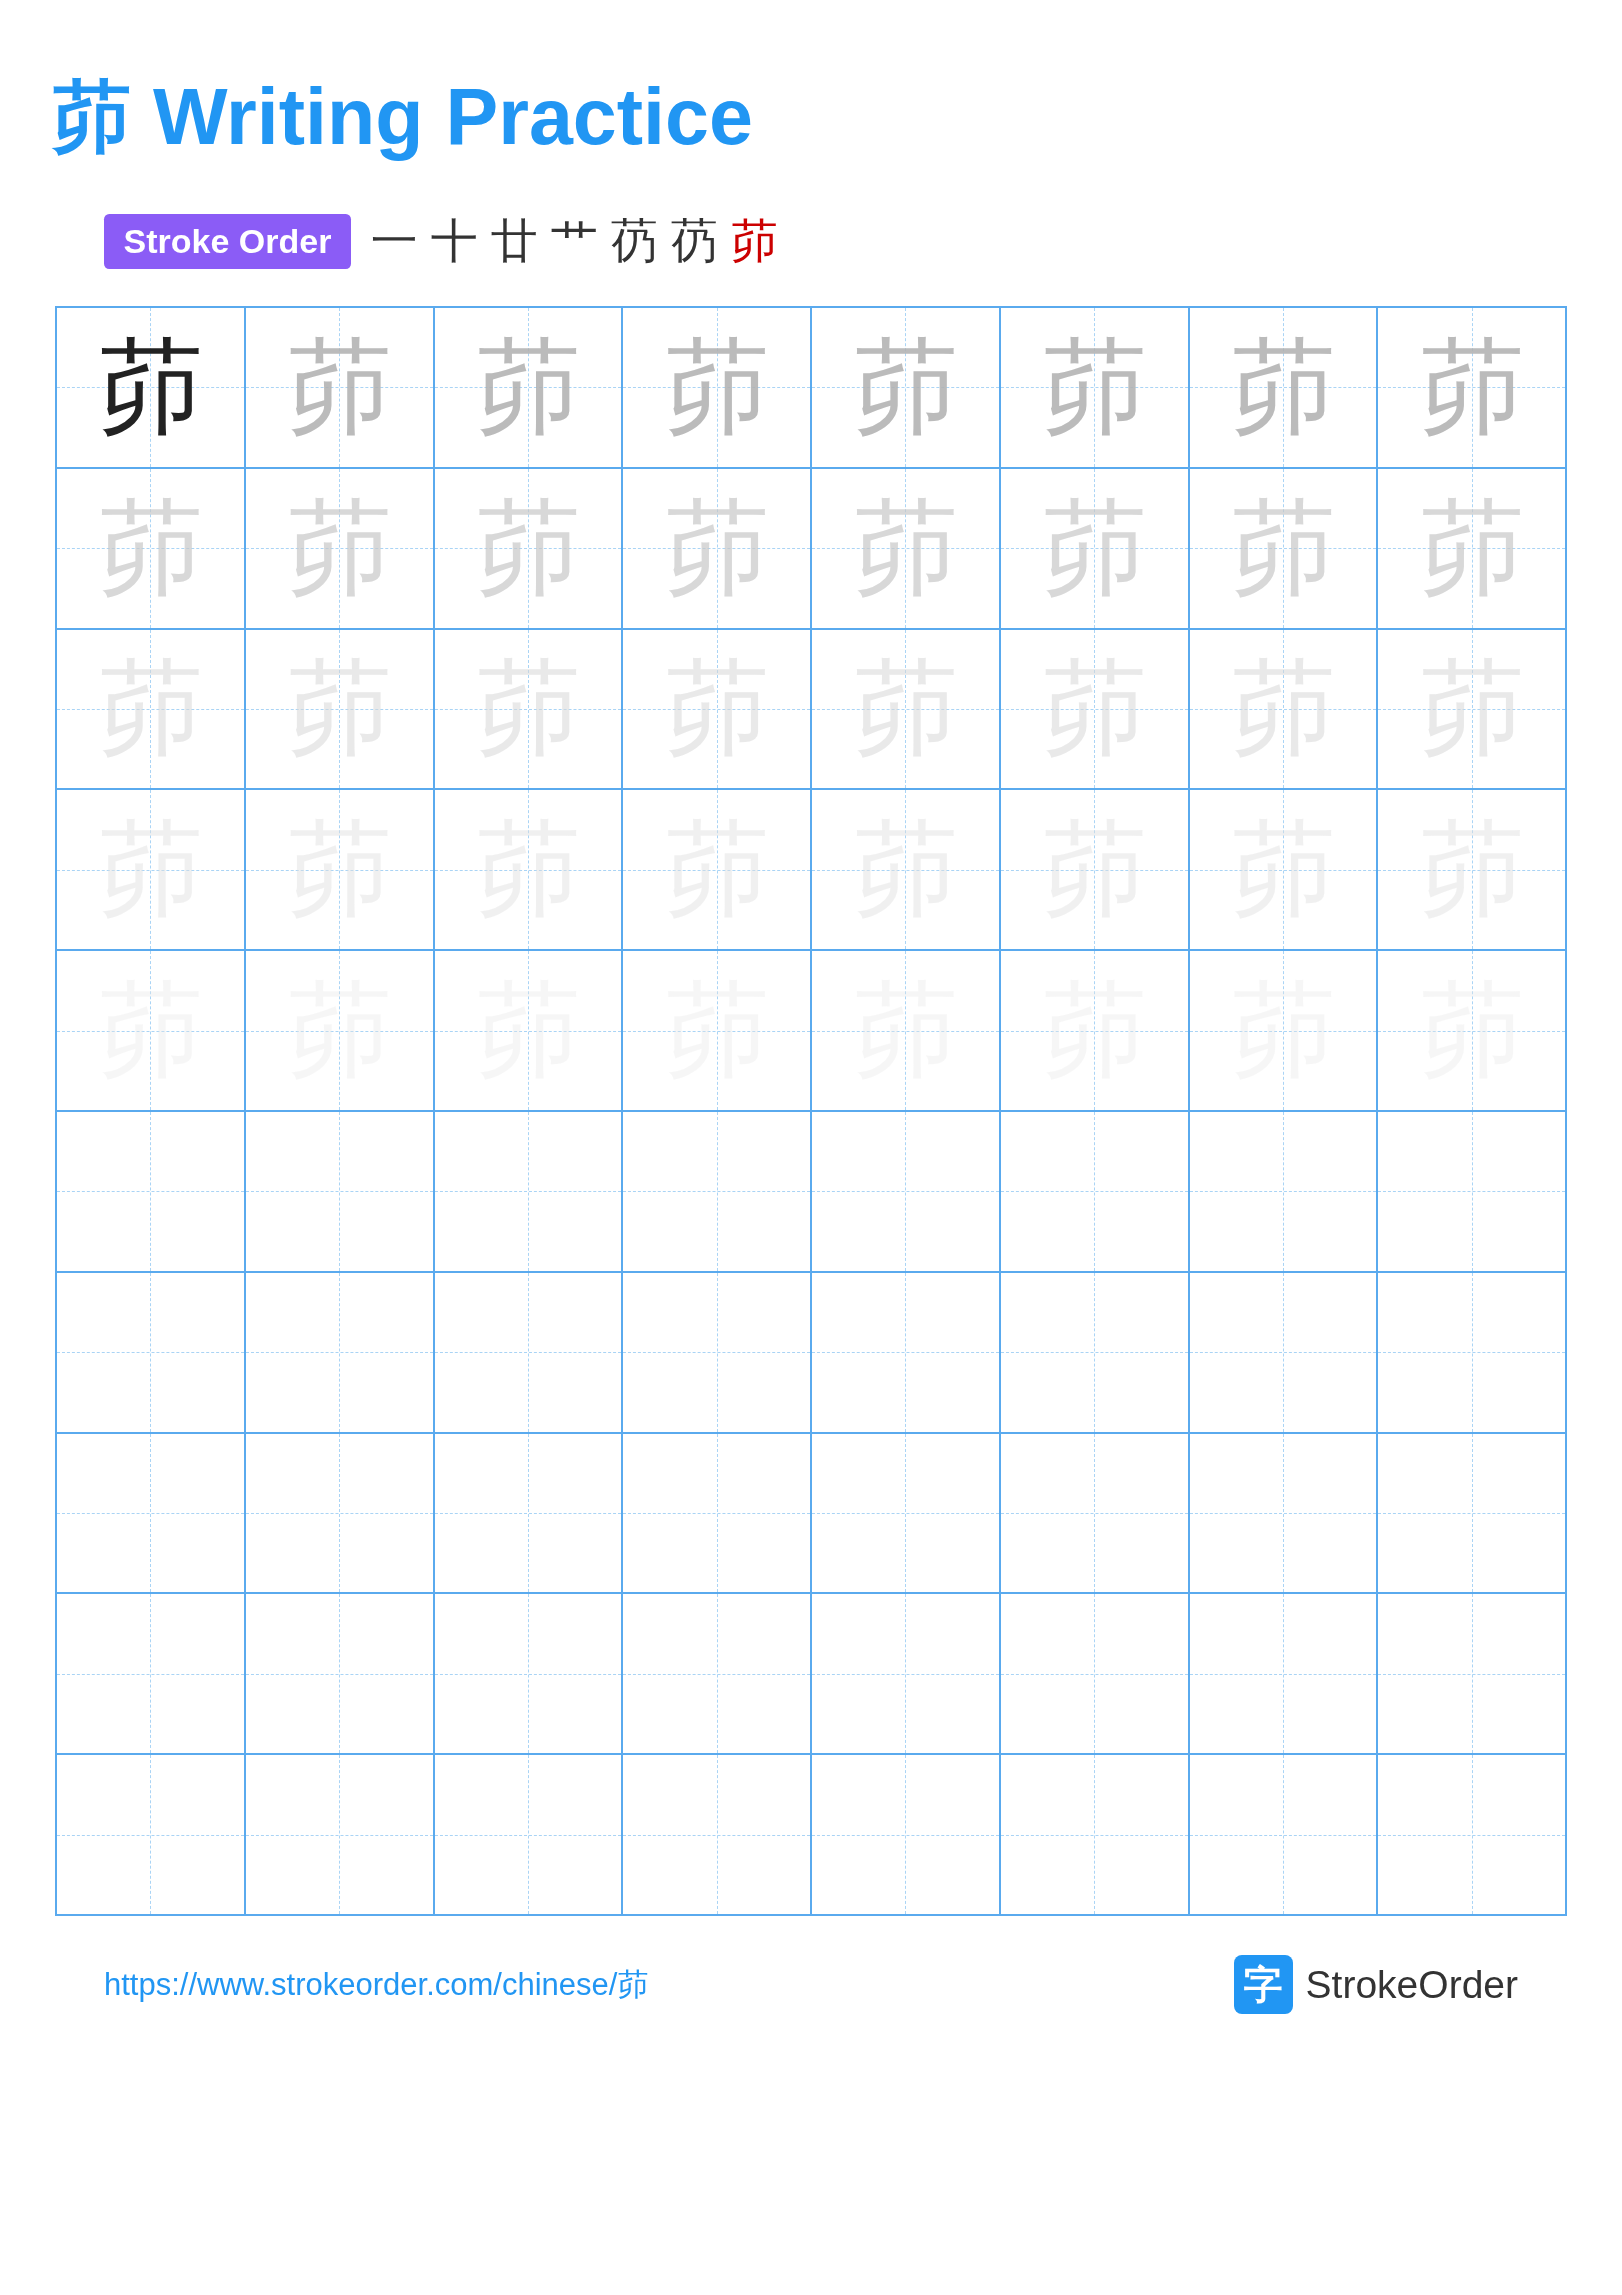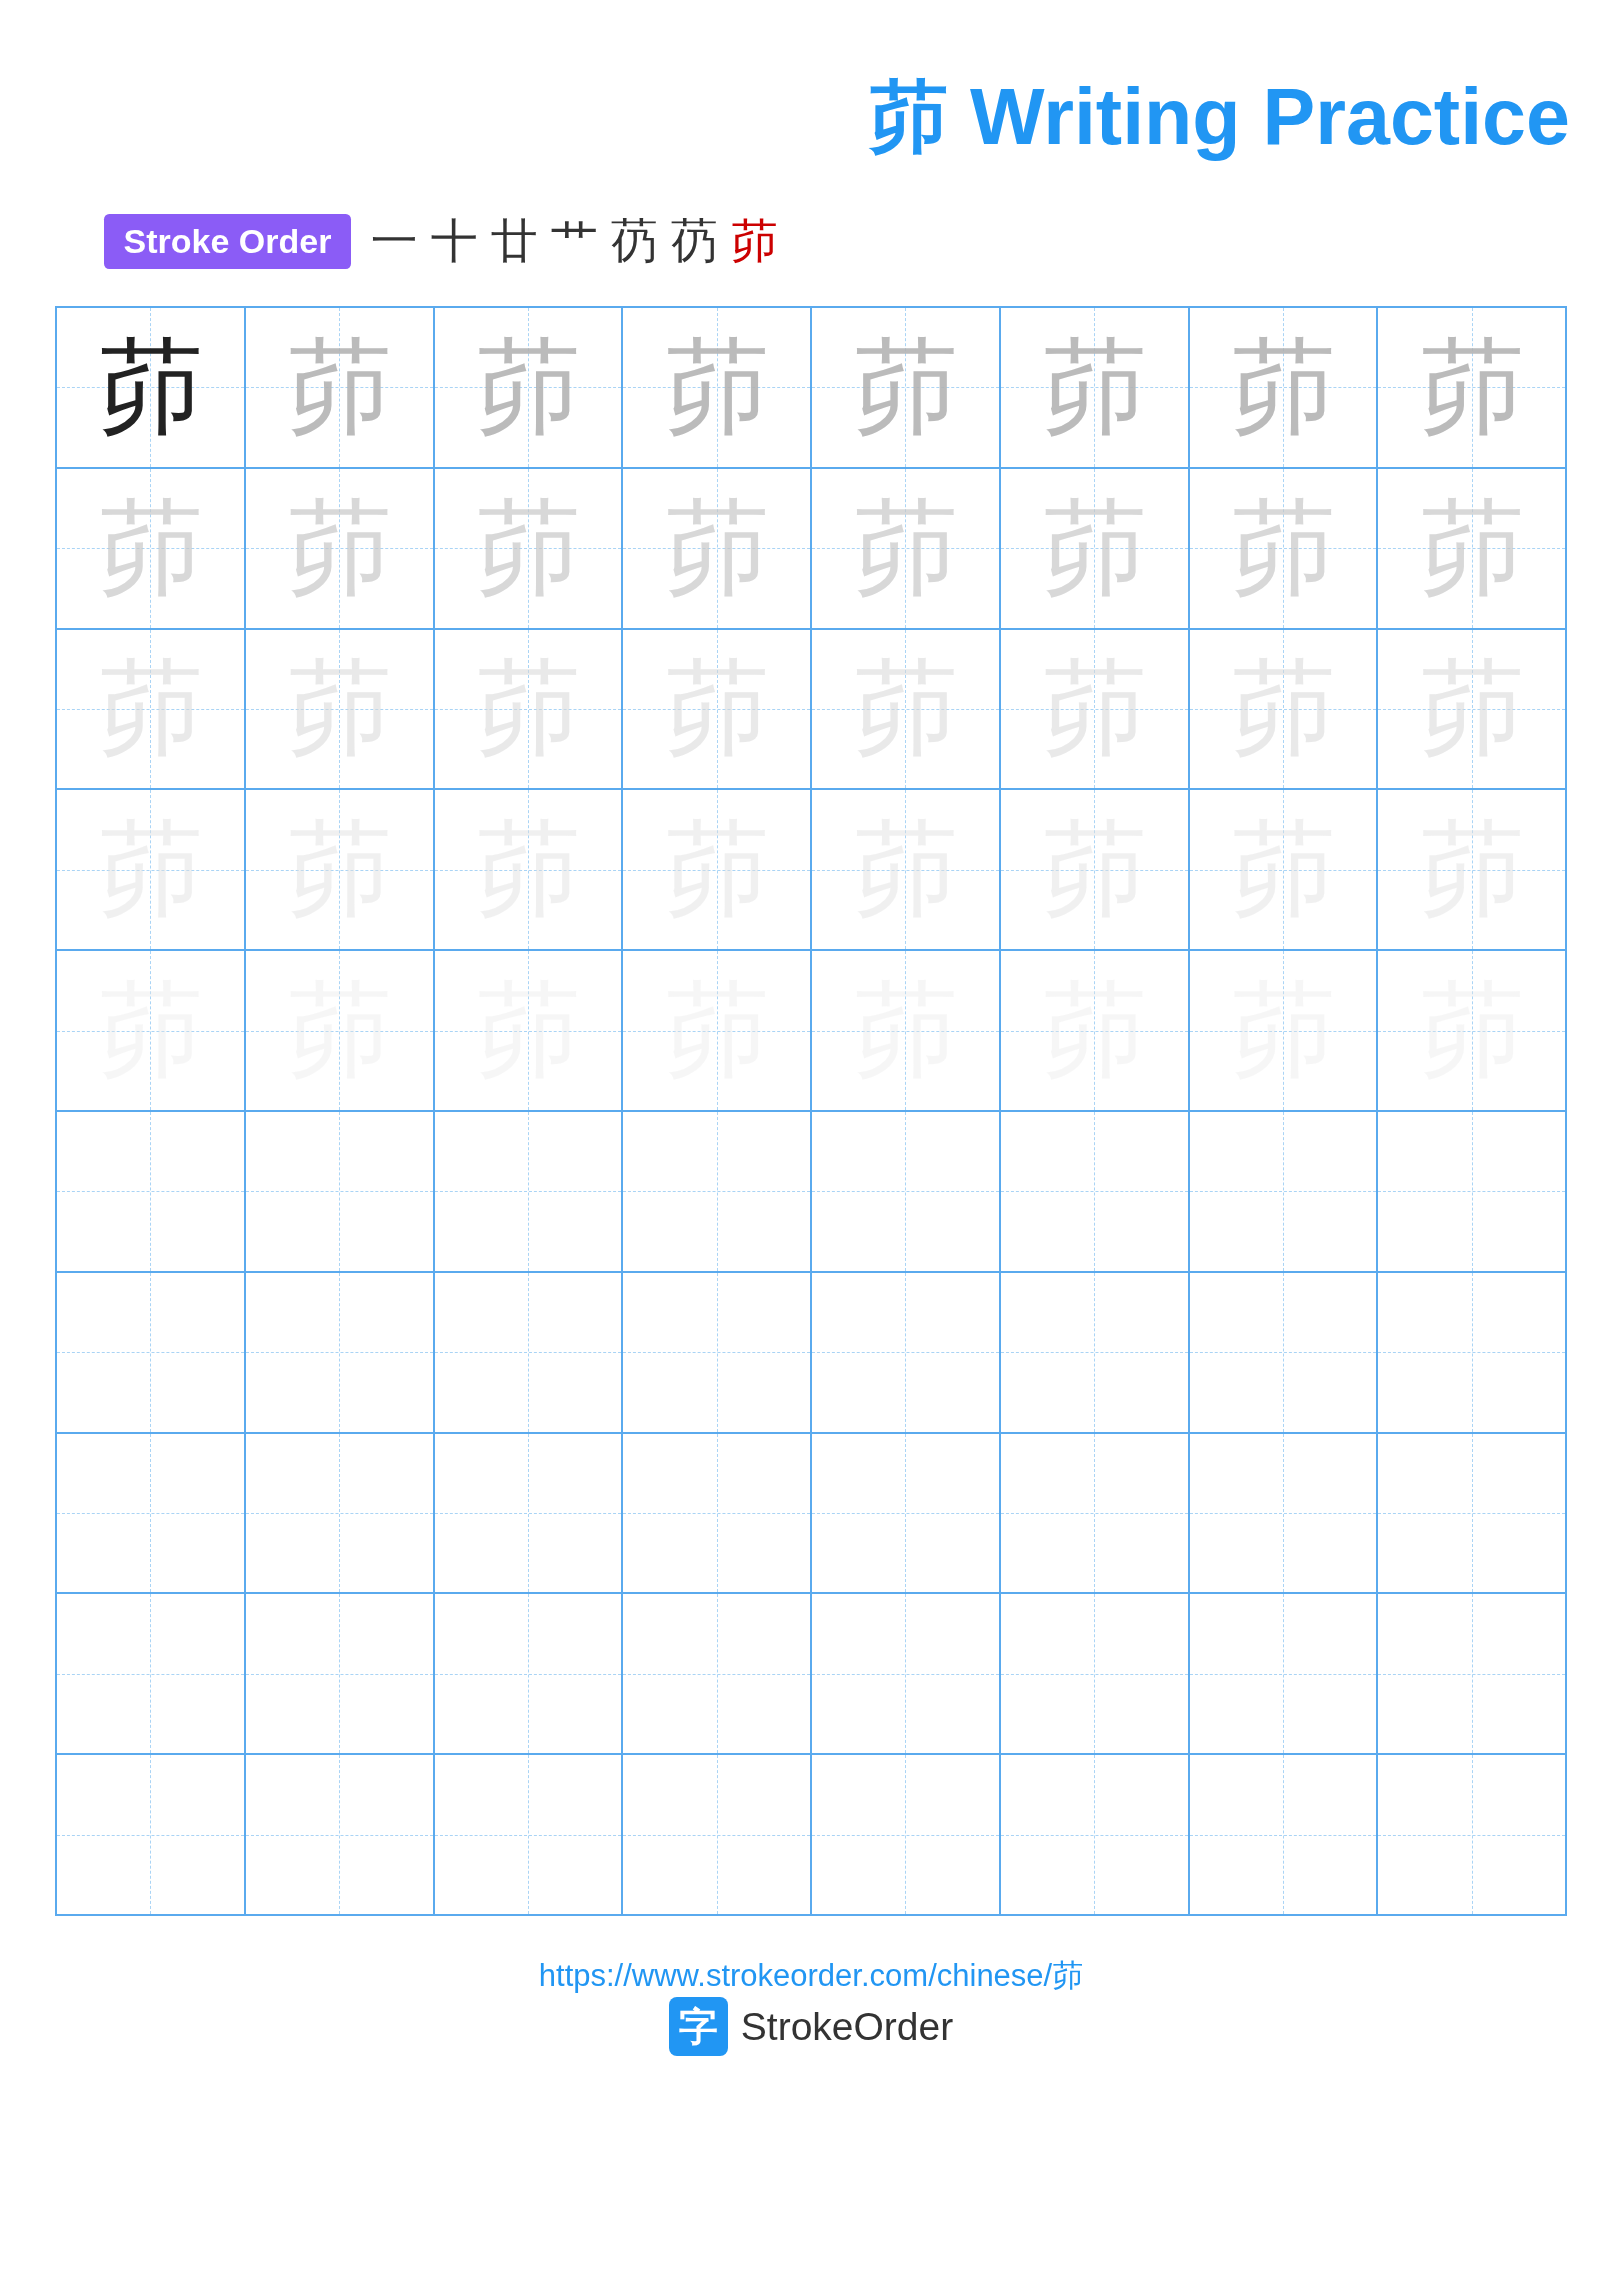--- a/index.html
+++ b/index.html
@@ -7,21 +7,21 @@
     body {
       background: #ffffff;
       font-family: serif;
       width: 1622px;
       min-height: 2295px;
       position: relative;
       padding: 39px 52px;
     }
 
     .page-title {
-      text-align: right;
+      text-align: left;
       font-size: 79px;
       font-weight: bold;
       color: #2196F3;
       margin-bottom: 39px;
       margin-top: 26px;
       font-family: sans-serif;
     }
 
     .stroke-order-row {
       display: flex;
@@ -132,21 +132,20 @@
       opacity: 0.35;
     }
 
     
     .footer {
       display: flex;
       align-items: center;
       justify-content: space-between;
       margin-top: 39px;
       padding: 0 52px;
-      flex-direction: column;
     }
 
     .footer-url {
       font-size: 31px;
       color: #2196F3;
       font-family: sans-serif;
     }
 
     .footer-brand {
       display: flex;

